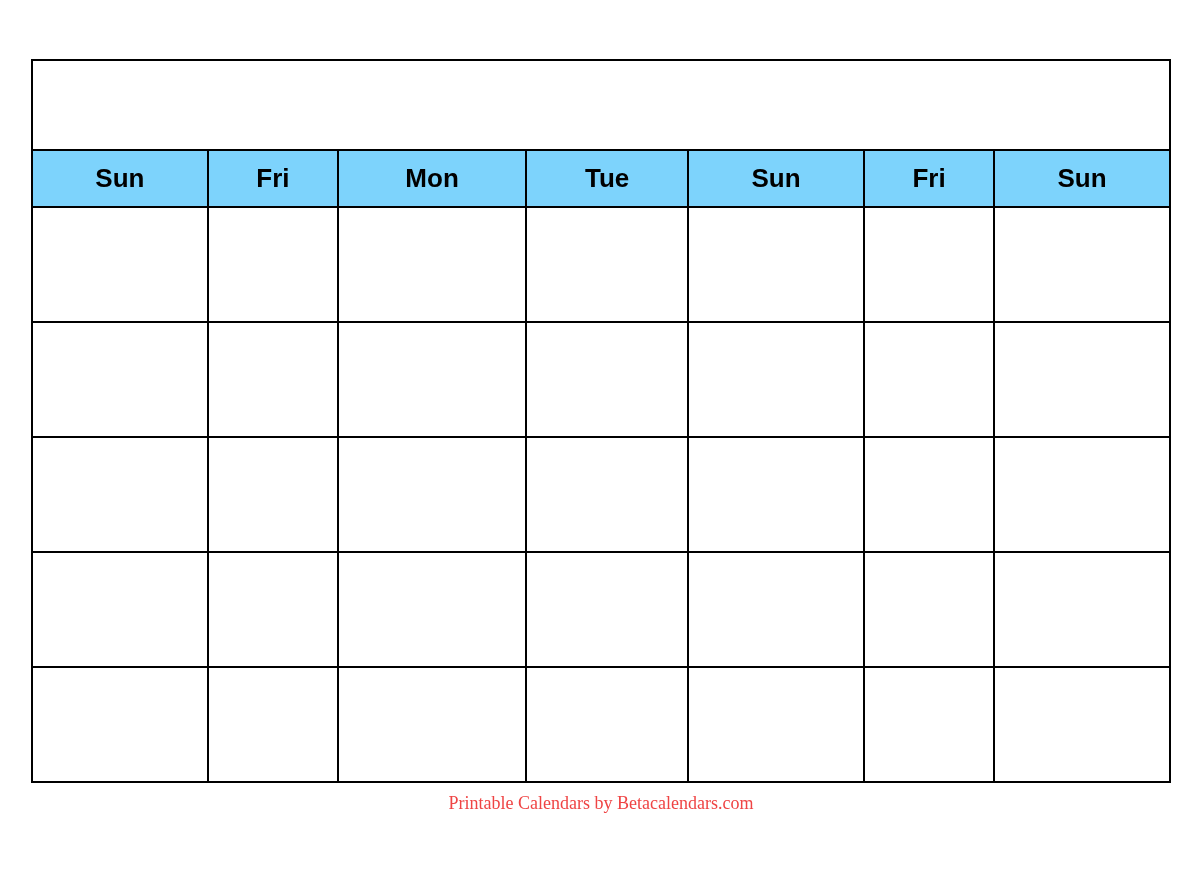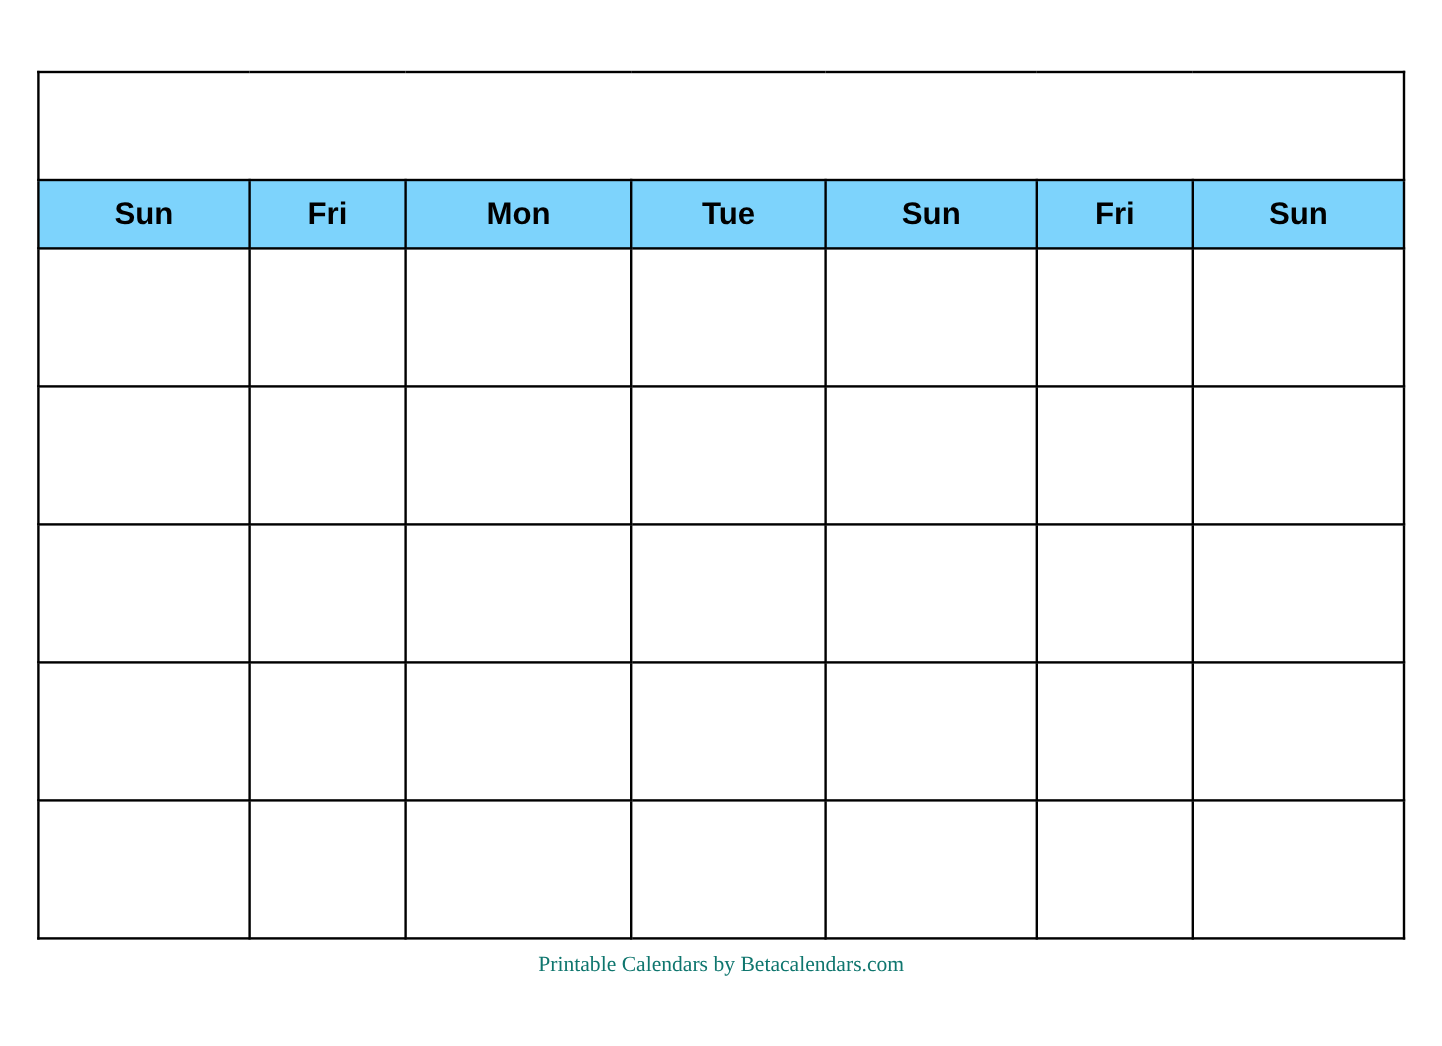--- a/index.html
+++ b/index.html
@@ -48,21 +48,21 @@
       border: 2.5px solid #000000;
       height: 115px;
       vertical-align: top;
       padding: 5px;
     }
 
     .footer-text {
       text-align: center;
       margin-top: 10px;
       font-size: 18px;
-      color: #0f766e;
+      color: #ef4444;
       font-family: Georgia, serif;
     }
   </style>
 </head>
 <body>
 
 <div class="calendar-wrapper">
   <table class="calendar-table">
     <thead>
       <tr class="title-row">

